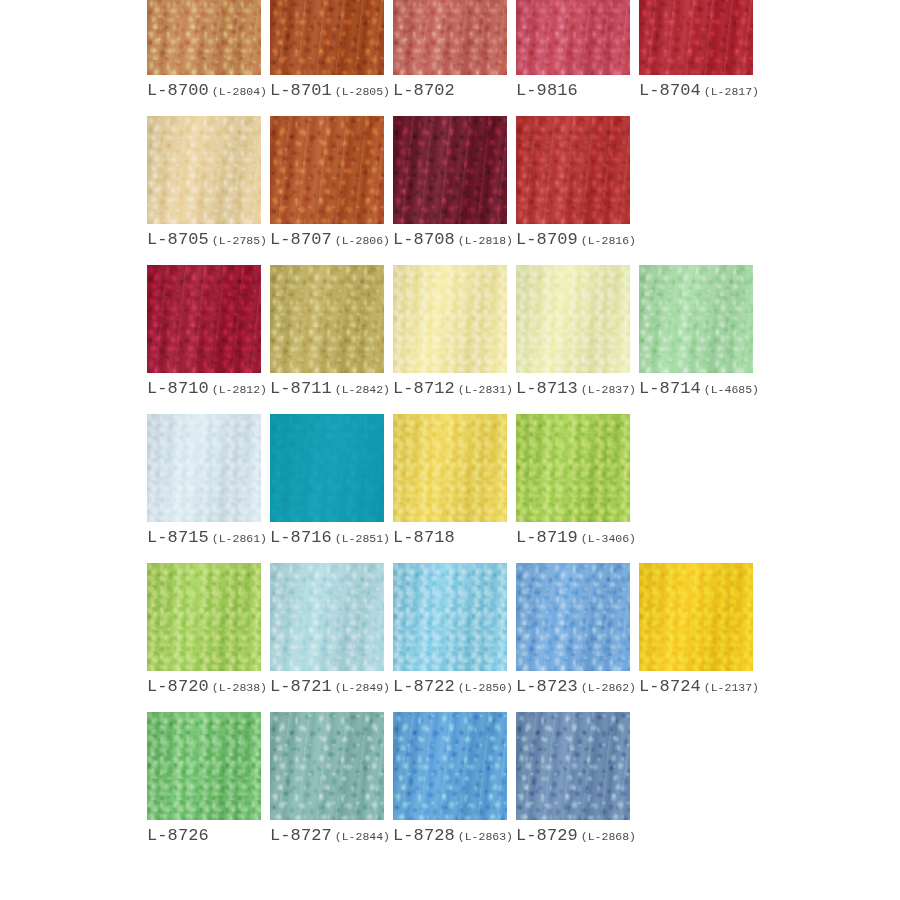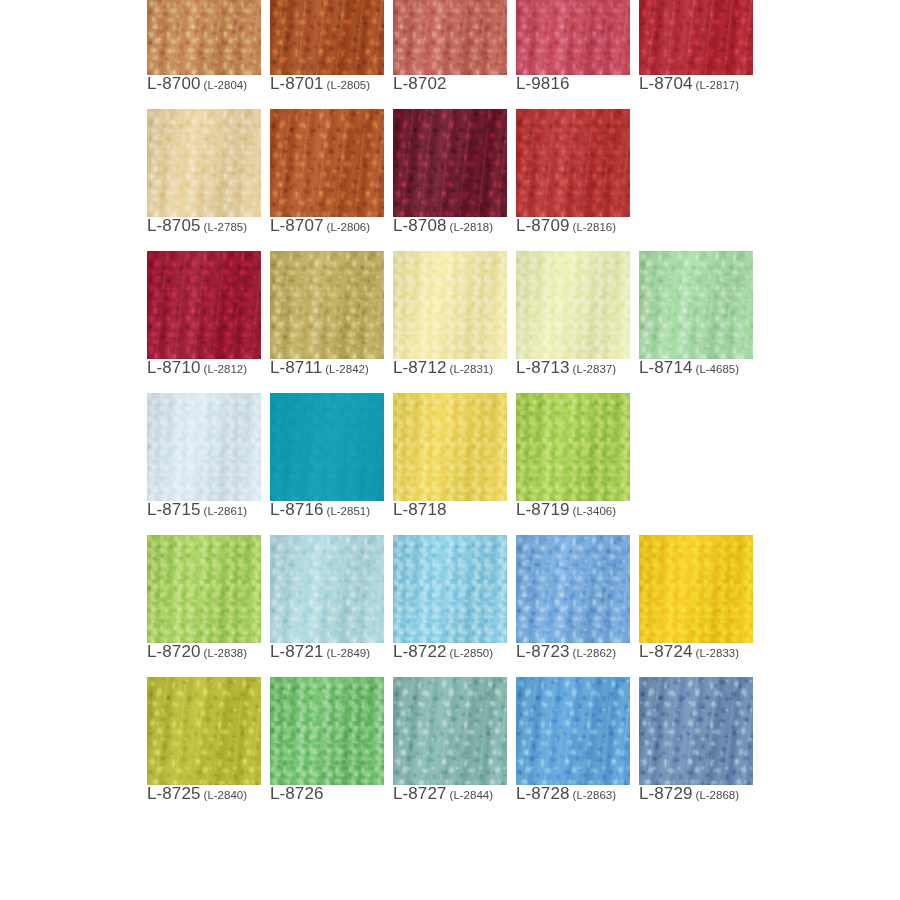--- a/index.html
+++ b/index.html
@@ -114,23 +114,25 @@
   .fine .grain  { background-size: 26px 22px; opacity: 0.46; }
   .fine .grain2 { background-size: 13px 16px; opacity: 0.32; }
   .fine .streak { opacity: 0.34; }
 
   
   .coarse .grain  { background-size: 46px 39px; opacity: 0.62; }
   .coarse .grain2 { background-size: 24px 29px; opacity: 0.44; }
   .coarse .streak { opacity: 0.60; }
 
   .swatch-label {
+    margin-top: 7px;
     white-space: nowrap;
     color: #4a4a4a;
     line-height: 1;
+    font-family: Liberation Mono, monospace;
   }
 
   .code-main {
     font-size: 17px;
     letter-spacing: 0.1px;
     color: #4a4a4a;
   }
 
   .code-alt {
     font-size: 11.5px;
@@ -350,33 +352,24 @@
         </div>
         <div class="swatch-label"><span class="code-main">L-8723</span><span class="code-alt">(L-2862)</span></div>
       </div>
       <div class="swatch-cell">
         <div class="swatch-chip fine" style="background-color: rgb(249, 207, 28);">
           <div class="vignette"></div>
           <div class="grain"></div>
           <div class="grain2"></div>
           <div class="streak"></div>
         </div>
-        <div class="swatch-label"><span class="code-main">L-8724</span><span class="code-alt">(L-2833)</span></div>
-      </div>
-    </div>
-    <div class="swatch-row">
-      <div class="swatch-cell">
-        <div class="swatch-chip coarse" style="background-color: rgb(188, 190, 53);">
-          <div class="vignette"></div>
-          <div class="grain"></div>
-          <div class="grain2"></div>
-          <div class="streak"></div>
-        </div>
-        <div class="swatch-label"><span class="code-main">L-8725</span><span class="code-alt">(L-2840)</span></div>
-      </div>
+        <div class="swatch-label"><span class="code-main">L-8724</span><span class="code-alt">(L-2137)</span></div>
+      </div>
+    </div>
+    <div class="swatch-row">
       <div class="swatch-cell">
         <div class="swatch-chip fine" style="background-color: rgb(116, 196, 113);">
           <div class="vignette"></div>
           <div class="grain"></div>
           <div class="grain2"></div>
           <div class="streak"></div>
         </div>
         <div class="swatch-label"><span class="code-main">L-8726</span></div>
       </div>
       <div class="swatch-cell">

